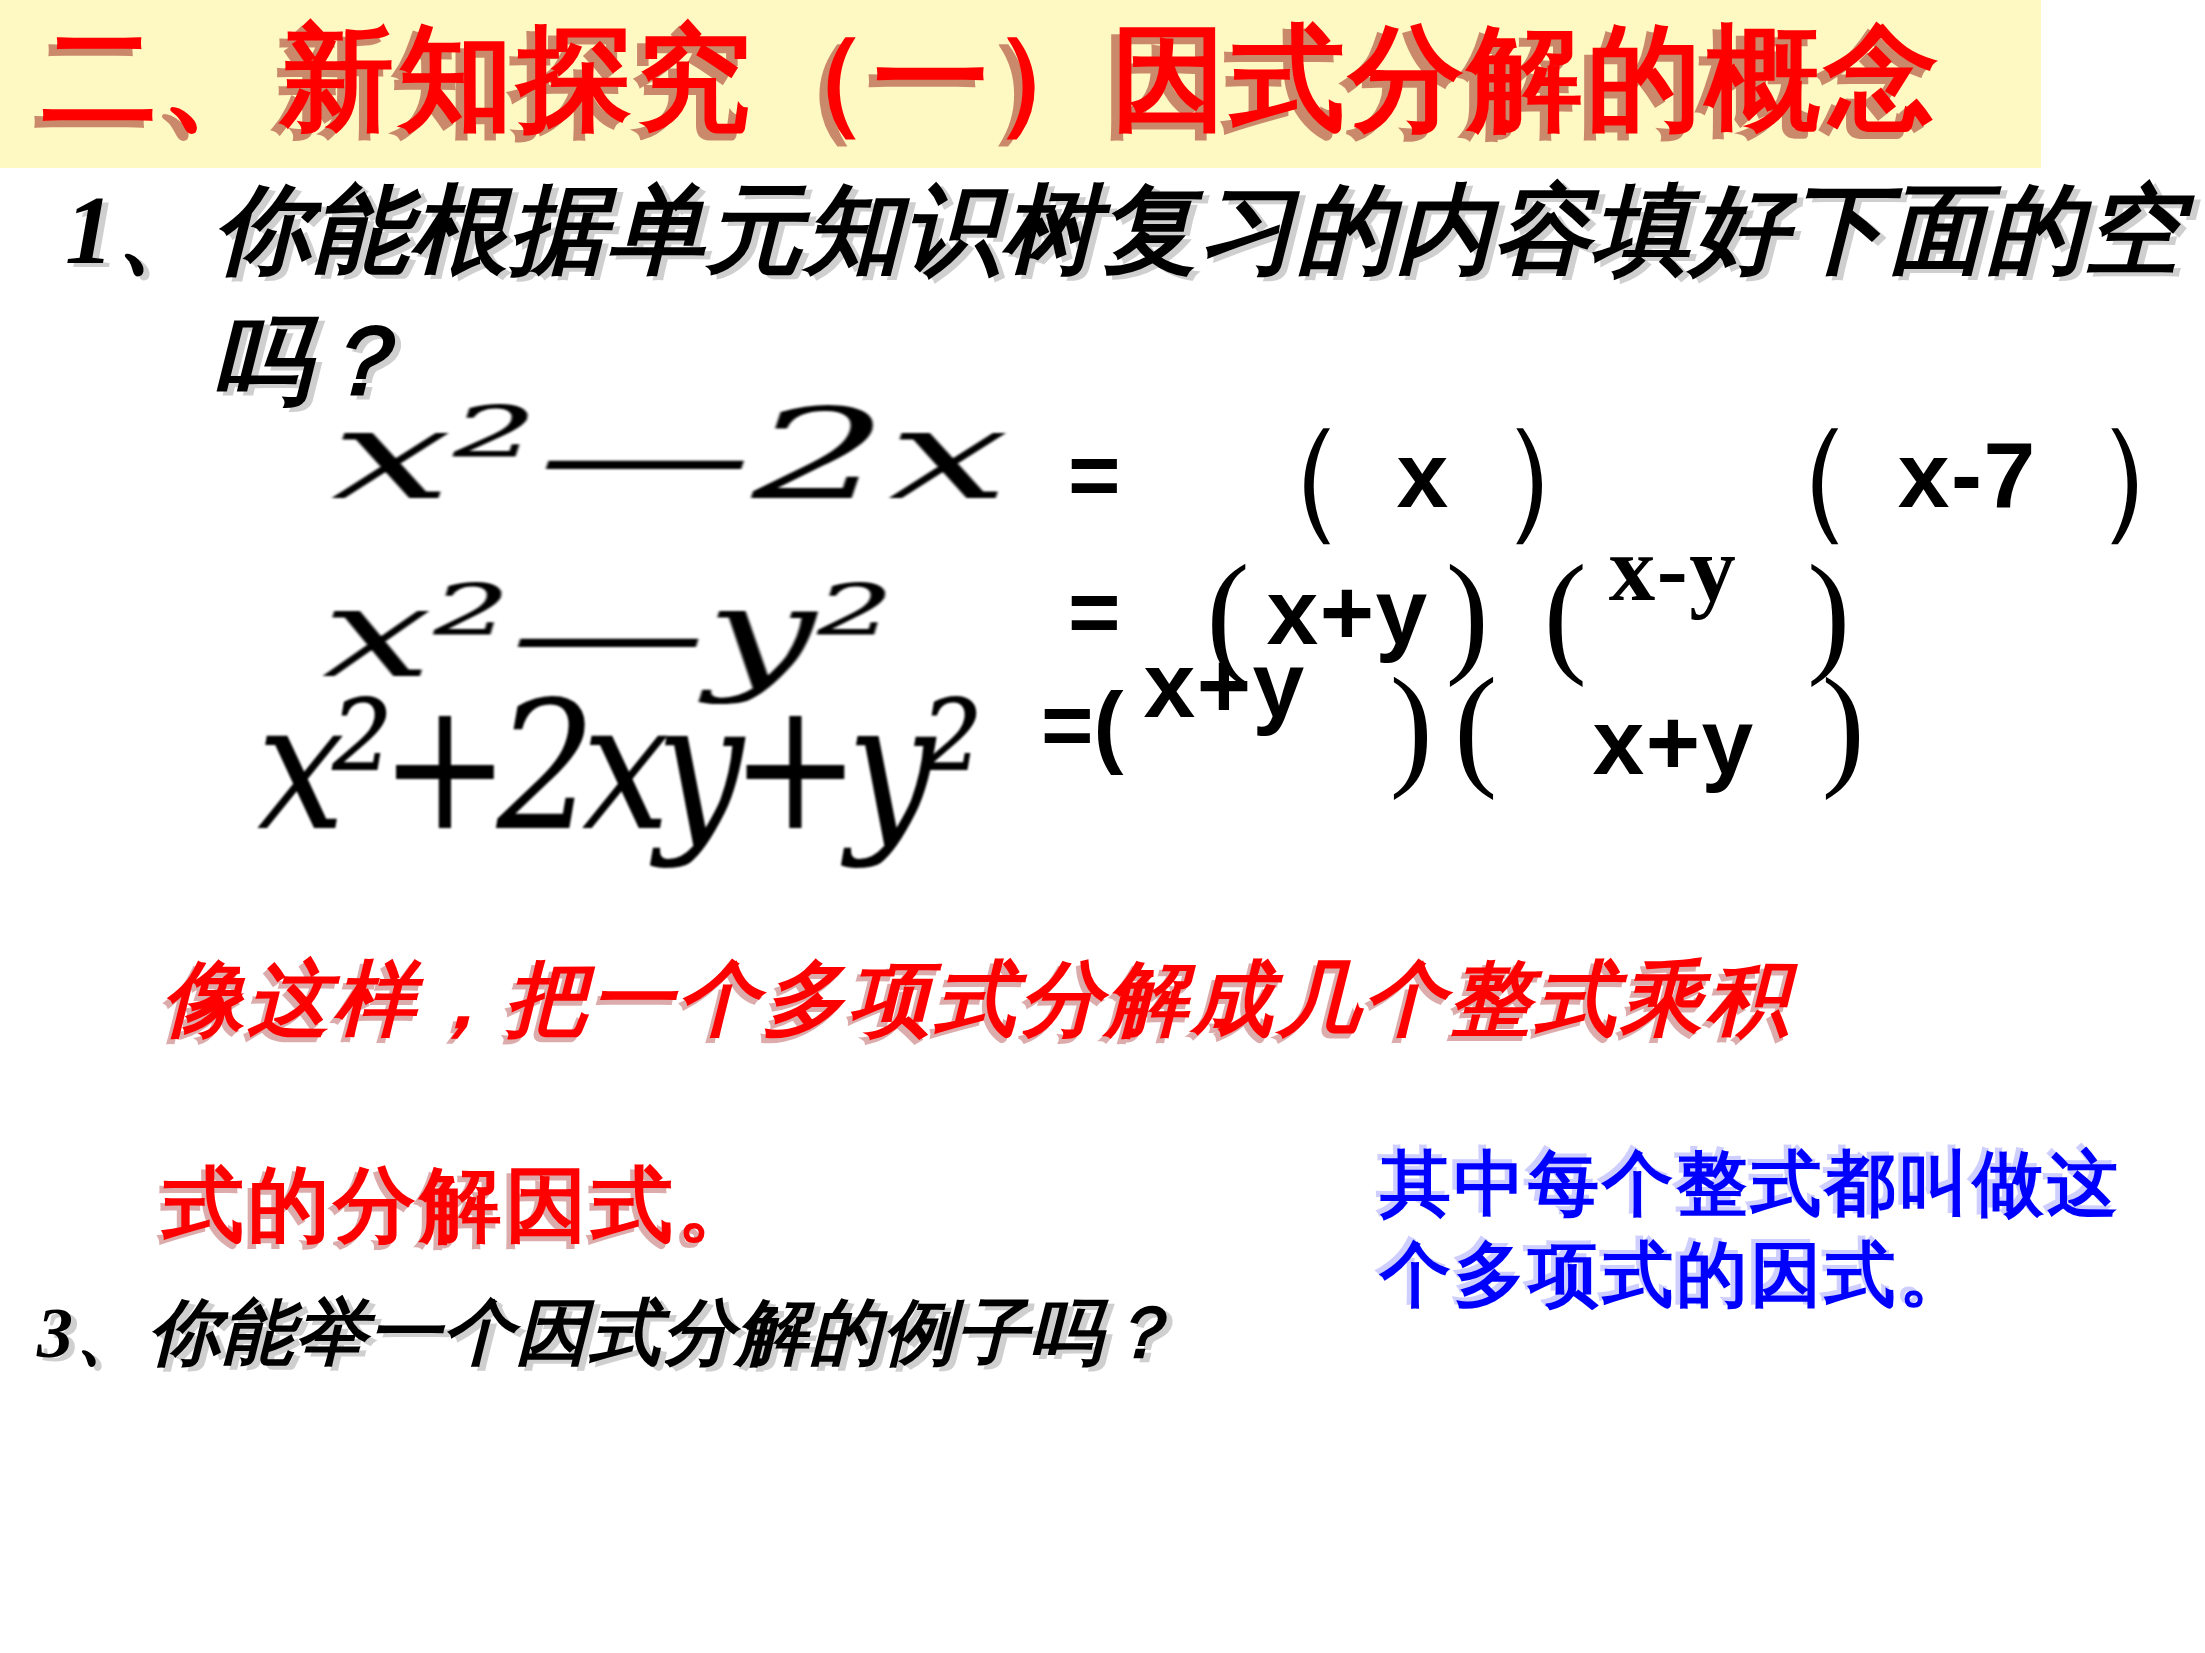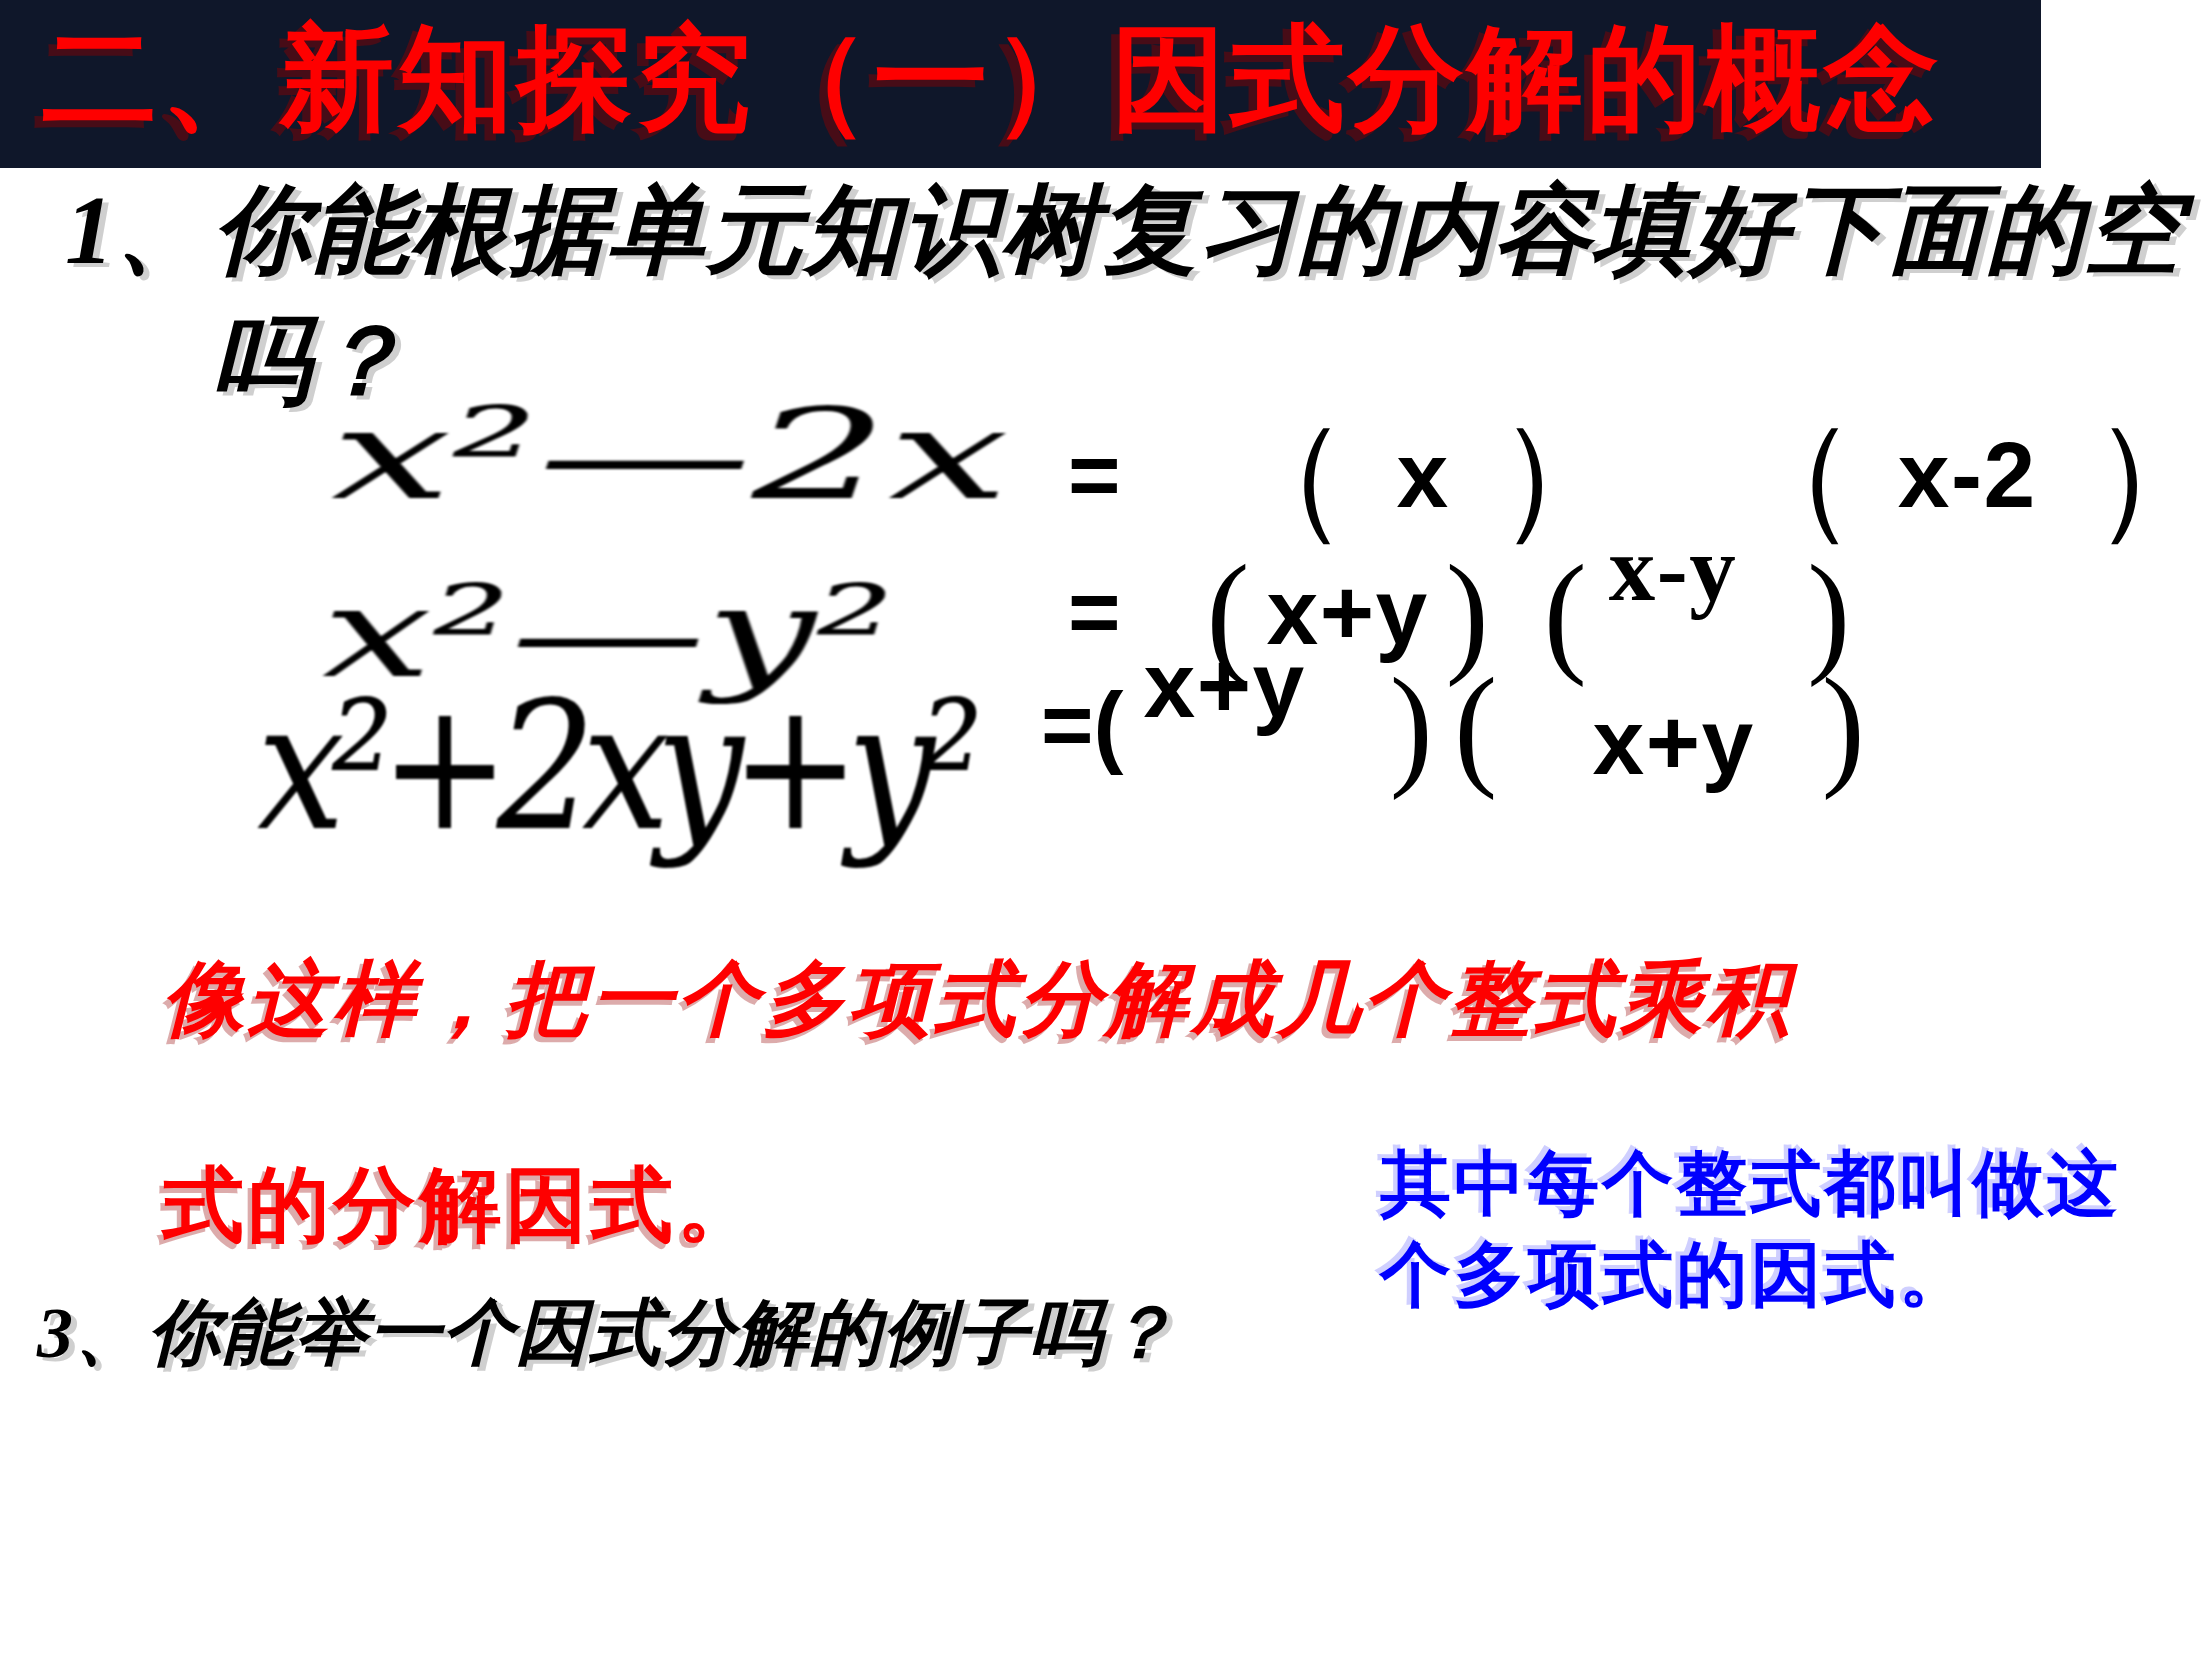--- a/index.html
+++ b/index.html
@@ -60,40 +60,40 @@
   .blue{position:absolute;font-weight:600;font-size:71px;letter-spacing:3.1px;white-space:nowrap;
         line-height:1.1;text-shadow:-4.6px -3.8px 0 rgba(130,130,255,.38);}
   #b1{left:1380px;top:1145px;}
   #b2{left:1380px;top:1236px;}
 </style>
 </head>
 <body>
 
 <div class="slide">
 
-  <div class="banner" style="background-color: #0f172a;">
+  <div class="banner" style="background-color: #fef9c3;">
     <div class="title" style="color: rgb(254, 0, 0);">二、新知探究（一）因式分解的概念</div>
   </div>
 
   <div class="qline" id="q1l1">
     <span>1、</span><span>你能根据单元知识树复习的内容填好下面的空</span>
   </div>
   <div class="qline" id="q1l2">吗？</div>
 
   <div class="math" id="m1">x²—2x</div>
   <div class="math" id="m2">x²—y²</div>
   <div class="math" id="m3">x²+2xy+y²</div>
 
   <div class="ans" id="a1">
     <span class="eq">=</span>
     <span class="par o1">（</span>
     <span class="fill f1">x</span>
     <span class="par c1">）</span>
     <span class="par o2">（</span>
-    <span class="fill f2">x-2</span>
+    <span class="fill f2">x-7</span>
     <span class="par c2">）</span>
   </div>
 
   <div class="ans" id="a2">
     <span class="eq">=</span>
     <span class="par o1">(</span>
     <span class="fill f1">x+y</span>
     <span class="par c1">)</span>
     <span class="par o2">(</span>
     <span class="fill f2">x-y</span>

